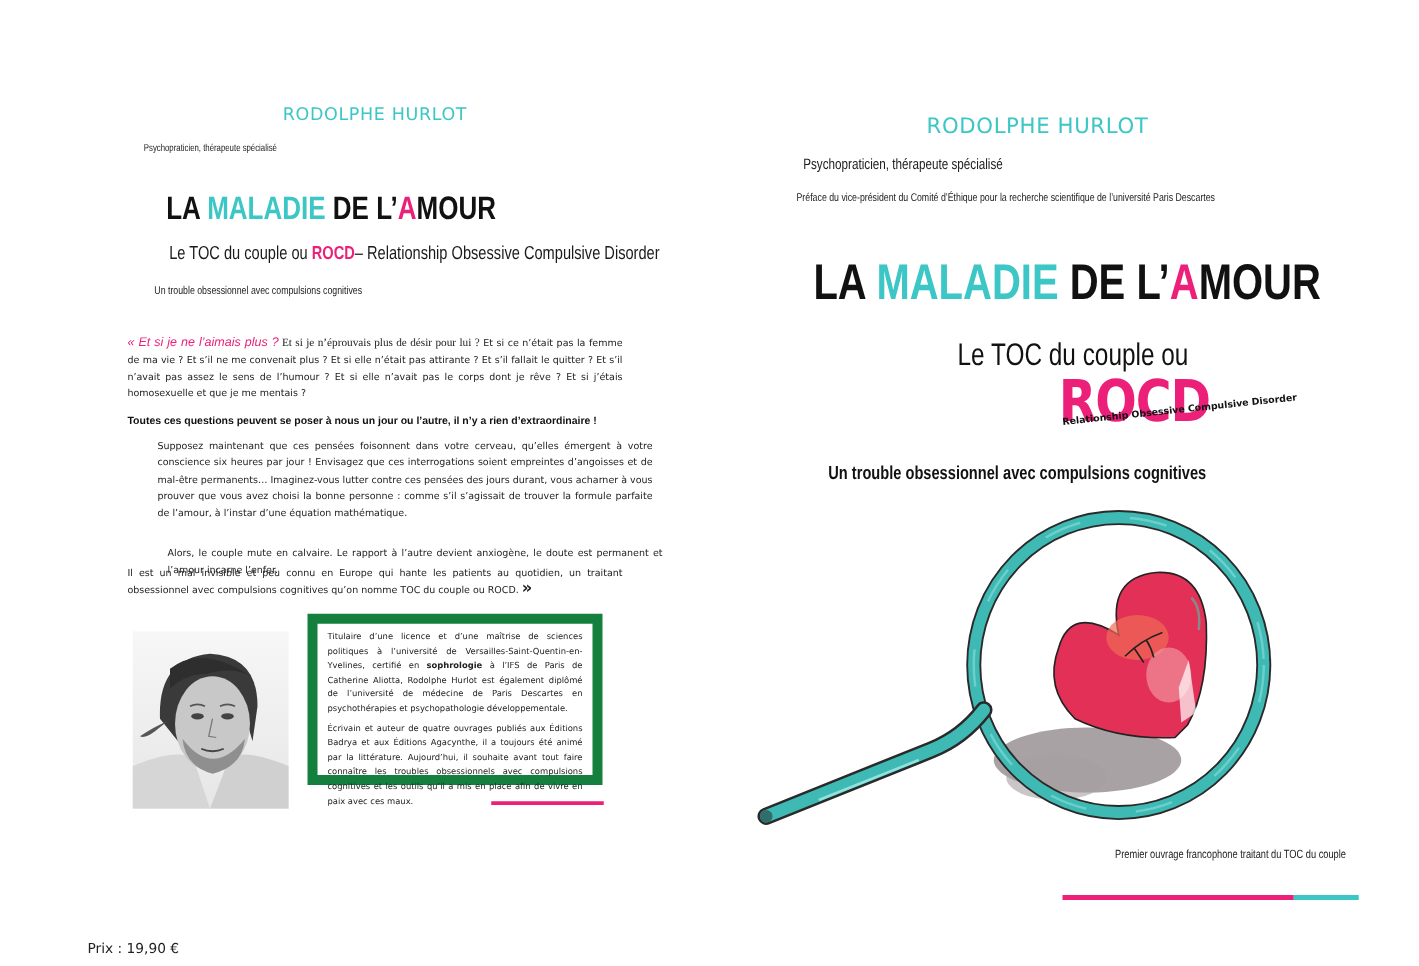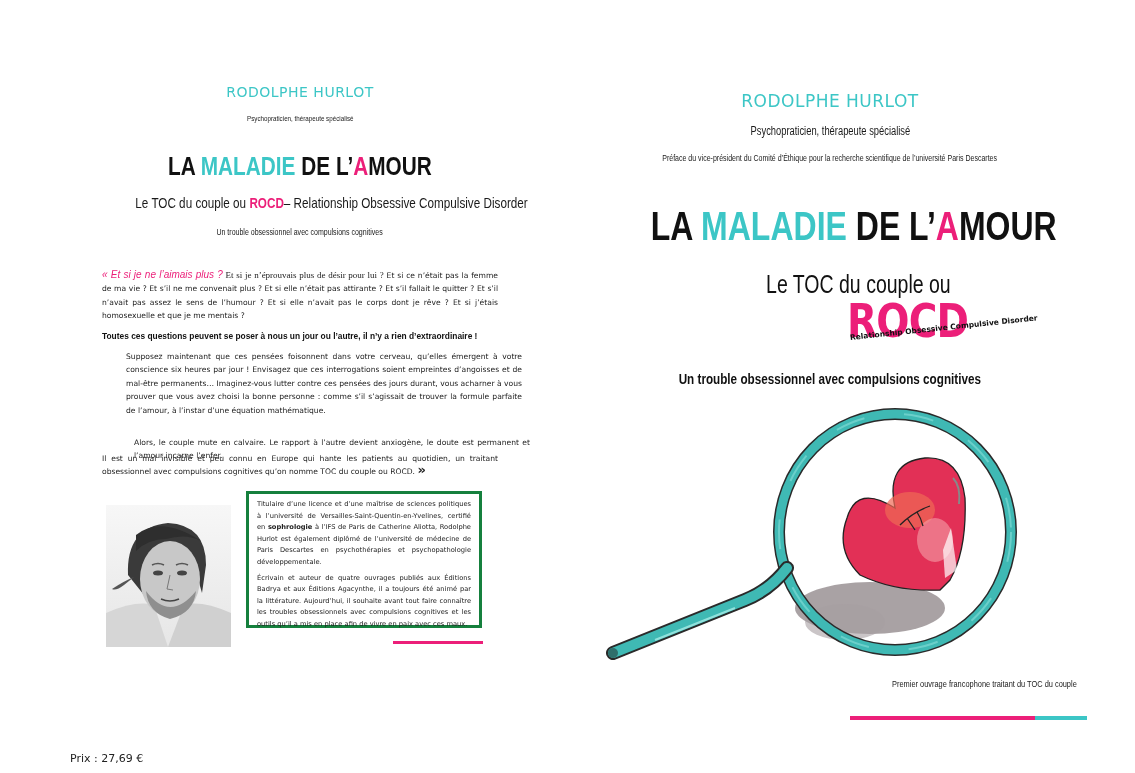--- a/index.html
+++ b/index.html
@@ -4,38 +4,38 @@
 <style>
   html,body{margin:0;padding:0;background:#fff;}
   body{width:1135px;height:773px;position:relative;overflow:hidden;font-family:"Liberation Sans",sans-serif;color:#1a1a1a;}
   .abs{position:absolute;}
   .teal{color:#3cc6c6;}
   .pink{color:#ec1f79;}
   .author{font-family:"DejaVu Sans",sans-serif;letter-spacing:0.5px;text-align:center;}
   .narrow{font-family:"Liberation Sans Narrow","Liberation Sans",sans-serif;}
   .cond{display:inline-block;transform:scaleX(0.78);transform-origin:center;white-space:nowrap;}
   .title-cond{display:inline-block;transform:scaleX(0.80);transform-origin:center;white-space:nowrap;font-weight:bold;}
-  .center{text-align:center;}
+  .center{}
   
   #back-author{left:100px;top:84px;width:400px;font-size:14px;}
   #back-profession{left:100px;top:114px;width:400px;font-size:8px;}
   #back-title{left:100px;top:151px;width:400px;font-size:26px;color:#111;}
   #back-subtitle{left:80px;top:194px;width:440px;font-size:15px;}
   #back-tagline{left:100px;top:227px;width:400px;font-size:9px;}
   .body-text{font-family:"DejaVu Sans",sans-serif;font-size:7.6px;line-height:13.4px;text-align:justify;color:#222;}
   #quote-block{left:102px;top:268px;width:396px;}
   #quote-block .lead{font-family:"Liberation Sans",sans-serif;font-size:10px;color:#ec1f79;font-style:italic;}
   #quote-block .lead2{font-family:Liberation Serif, serif;font-size:9px;color:#222;}
   #questions-bold{left:102px;top:331px;width:396px;font-family:"Liberation Sans",sans-serif;font-weight:bold;font-size:8.4px;color:#111;}
   #para1{left:102px;top:350px;width:396px;margin-left:24px;}
   #para2{left:102px;top:436px;width:396px;margin-left:32px;}
   #para3{left:102px;top:452px;width:396px;}
   .chev{font-weight:bold;font-size:13px;line-height:10px;}
   #author-photo{left:106px;top:505px;width:125px;height:142px;}
-  #bio-box{left:246px;top:491px;width:236px;height:137px;border:3px solid #15803d;padding:5px 8px 0 8px;box-sizing:border-box;}
+  #bio-box{left:246px;top:491px;width:236px;height:137px;border:8px solid #15803d;padding:5px 8px 0 8px;box-sizing:border-box;}
   #bio-box .bt{font-family:"DejaVu Sans",sans-serif;font-size:6.7px;line-height:11.6px;text-align:justify;color:#222;}
   #back-bar{left:393px;top:641px;width:90px;height:3px;background:#ec1f79;}
   #price{left:70px;top:752px;font-family:"DejaVu Sans",sans-serif;font-size:11px;color:#222;}
   
   #front-author{left:620px;top:91px;width:420px;font-size:17px;}
   #front-profession{left:620px;top:124px;width:420px;font-size:12px;}
   #front-preface{left:590px;top:153px;width:480px;font-size:9px;}
   #front-title{left:600px;top:204px;width:460px;font-size:40px;color:#111;}
   #front-toc{left:740px;top:270px;width:180px;font-size:25px;color:#111;}
   #front-rocd{left:847px;top:294px;font-size:46px;font-weight:bold;color:#ec1f79;font-family:"DejaVu Sans",sans-serif;letter-spacing:-1px;transform:scaleX(0.85);transform-origin:left;}
@@ -106,21 +106,21 @@
 
 <div class="abs" id="bio-box">
   <div class="bt">
     <span>Titulaire d’une licence et d’une maîtrise de sciences politiques à l’université de Versailles-Saint-Quentin-en-Yvelines, certifié en </span><b>sophrologie</b><span> à l’IFS de Paris de Catherine Aliotta, Rodolphe Hurlot est également diplômé de l’université de médecine de Paris Descartes en psychothérapies et psychopathologie développementale.</span>
   </div>
   <div class="bt" style="margin-top:4px;">Écrivain et auteur de quatre ouvrages publiés aux Éditions Badrya et aux Éditions Agacynthe, il a toujours été animé par la littérature. Aujourd’hui, il souhaite avant tout faire connaître les troubles obsessionnels avec compulsions cognitives et les outils qu’il a mis en place afin de vivre en paix avec ces maux.</div>
 </div>
 
 <div class="abs" id="back-bar"></div>
 
-<div class="abs" id="price">Prix : 27,69 €</div>
+<div class="abs" id="price">Prix : 19,90 €</div>
 
 <div class="abs author teal" id="front-author">RODOLPHE HURLOT</div>
 <div class="abs center" id="front-profession"><span class="cond">Psychopraticien, thérapeute spécialisé</span></div>
 <div class="abs center" id="front-preface"><span class="cond">Préface du vice-président du Comité d’Éthique pour la recherche scientifique de l’université Paris Descartes</span></div>
 
 <div class="abs center" id="front-title">
   <span class="title-cond">
     <span>LA </span><span class="teal">MALADIE</span><span> DE L’</span><span class="pink">A</span><span>MOUR</span>
   </span>
 </div>

